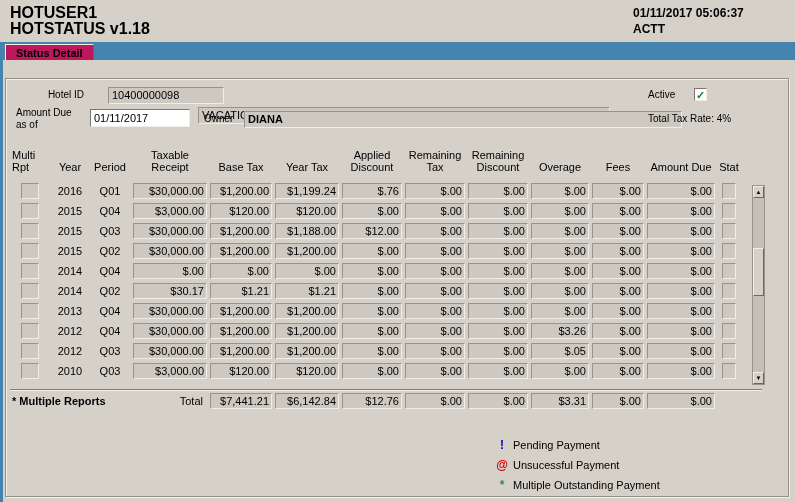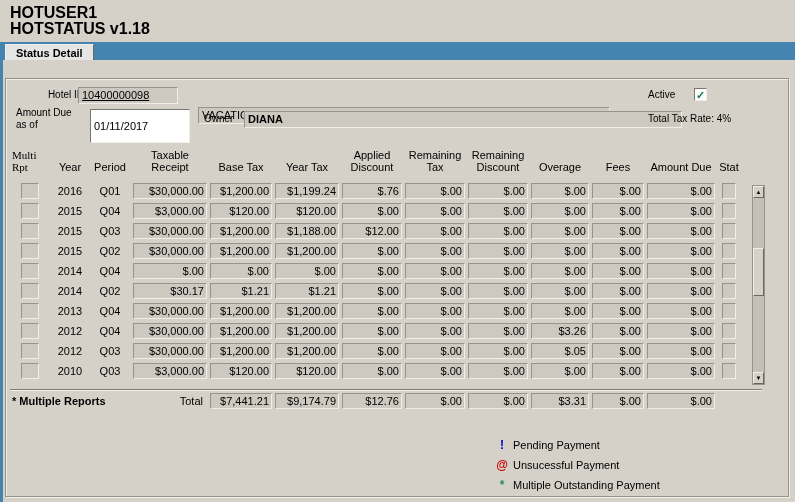--- a/index.html
+++ b/index.html
@@ -6,44 +6,44 @@
   html,body { width:795px; height:502px; }
   body { font-family:"Liberation Sans", sans-serif; }
   .app { position:relative; width:795px; height:502px; background:#d5d1c9; overflow:hidden; color:#000; font-size:11px; }
 
   
   .hdr-left  { position:absolute; left:10px;  top:5px; font-weight:bold; font-size:16px; line-height:16px; }
   .hdr-right { position:absolute; left:633px; top:5px; font-weight:bold; font-size:12px; line-height:16px; }
 
   
   .tab-strip { position:absolute; left:0; top:42px; width:100%; height:18px; background:#4484ae; }
-  .tab { position:absolute; left:5px; top:2px; height:16px; padding:2px 10px 0; background:#e5e5e5; font-weight:bold; font-size:11px;
+  .tab { position:absolute; left:5px; top:2px; height:16px; padding:2px 10px 0; background:#be185d; font-weight:bold; font-size:11px;
          border-top:1px solid #f2efe9; border-left:1px solid #f2efe9; border-right:1px solid #6b675f; }
   .left-edge { position:absolute; left:0; top:60px; width:3px; height:442px; background:#4484ae; }
 
   
   .frame { position:absolute; left:5px; top:78px; width:784px; height:419px;
            border:1px solid #96918a; box-shadow:inset 1px 1px 0 #f2efe9, 1px 1px 0 #f2efe9; }
 
   .lbl { position:absolute; font-size:10px; line-height:12px; }
   .field { position:absolute; height:17px; background:#cdc9c1; border:1px solid; border-color:#97928a #f1eee8 #f1eee8 #97928a;
            padding:0 3px; font-size:11px; line-height:15px; overflow:hidden; white-space:nowrap; }
-  .input { position:absolute; height:34px; background:#ffffff; border:1px solid; border-color:#7c776f #f1eee8 #f1eee8 #7c776f;
+  .input { position:absolute; height:18px; background:#ffffff; border:1px solid; border-color:#7c776f #f1eee8 #f1eee8 #7c776f;
            padding:0 3px; font-size:11px; font-family:inherit; }
   .checkbox { position:absolute; width:13px; height:13px; background:#fff; border:1px solid; border-color:#7c776f #f1eee8 #f1eee8 #7c776f;
               display:flex; align-items:center; justify-content:center; cursor:pointer; }
   .checkbox .glyph { display:none; font-size:11px; font-weight:bold; color:#1d7a52; line-height:10px; }
   .checkbox.checked .glyph { display:block; }
 
   
   .table-block { position:absolute; left:4px; top:64px; width:730px; }
   .grid { display:grid; grid-template-columns:40px 34px 40px 74px 62px 64px 60px 60px 60px 58px 52px 68px 22px; column-gap:3px; }
   .thead { align-items:end; height:30px; }
   .hcell { font-size:11px; line-height:12px; text-align:center; white-space:pre-line; }
-  .hcell.first { text-align:left; padding-left:2px;font-family:Liberation Serif, serif; }
+  .hcell.first { text-align:left; padding-left:2px; }
   .tbody { margin-top:8px; }
   .trow { height:20px; align-items:center; }
   .cell { font-size:11px; text-align:center; }
   .box { background:#cdc9c1; border:1px solid; border-color:#97928a #f1eee8 #f1eee8 #97928a;
          height:16px; font-size:11px; line-height:14px; padding:0 2px; overflow:hidden; white-space:nowrap; }
   .money { text-align:right; }
   .miniwrap { display:flex; justify-content:center; align-items:center; }
   .mini { width:18px; }
   .ministat { width:14px; }
   .sep { margin-top:8px; width:752px; height:0; border-top:1px solid #827d75; border-bottom:1px solid #f1eee8; }
@@ -67,30 +67,34 @@
 </style>
 </head>
 <body>
 
 <div class="app">
 
   <div class="hdr-left">
     <div>HOTUSER1</div>
     <div>HOTSTATUS v1.18</div>
   </div>
+  <div class="hdr-right">
+    <div>01/11/2017 05:06:37</div>
+    <div>ACTT</div>
+  </div>
 
   <div class="tab-strip">
     <div class="tab">Status Detail</div>
   </div>
   <div class="left-edge"></div>
 
   <div class="frame">
 
     <div class="lbl" style="left:8px; top:10px; width:70px; text-align:right;">Hotel ID</div>
-    <div class="field" style="left:72px; top:8px; width:100px;text-decoration:underline;">10400000098</div>
+    <div class="field" style="left:102px; top:8px; width:116px;">10400000098</div>
     <div class="field" style="left:192px; top:8px; width:412px;margin-top:20px;">VACATION COTTAGES</div>
     <div class="lbl" style="left:642px; top:10px;">Active</div>
     <span class="checkbox checked" style="left:688px; top:9px;">
       <span class="glyph">✓</span>
     </span>
 
     <div class="lbl" style="left:10px; top:28px;">
       <div>Amount Due</div>
       <div>as of</div>
     </div>
@@ -313,21 +317,21 @@
             </span>
   </div>
         </div>
 
       <div class="sep"></div>
 
       <div class="grid tfoot">
         <span class="fnote">* Multiple Reports</span>
         <span class="flabel">Total</span>
         <span class="box money">$7,441.21</span>
-        <span class="box money">$9,174.79</span>
+        <span class="box money">$6,142.84</span>
         <span class="box money">$12.76</span>
         <span class="box money">$.00</span>
         <span class="box money">$.00</span>
         <span class="box money">$3.31</span>
         <span class="box money">$.00</span>
         <span class="box money">$.00</span>
         <span></span>
       </div>
     </div>
 

